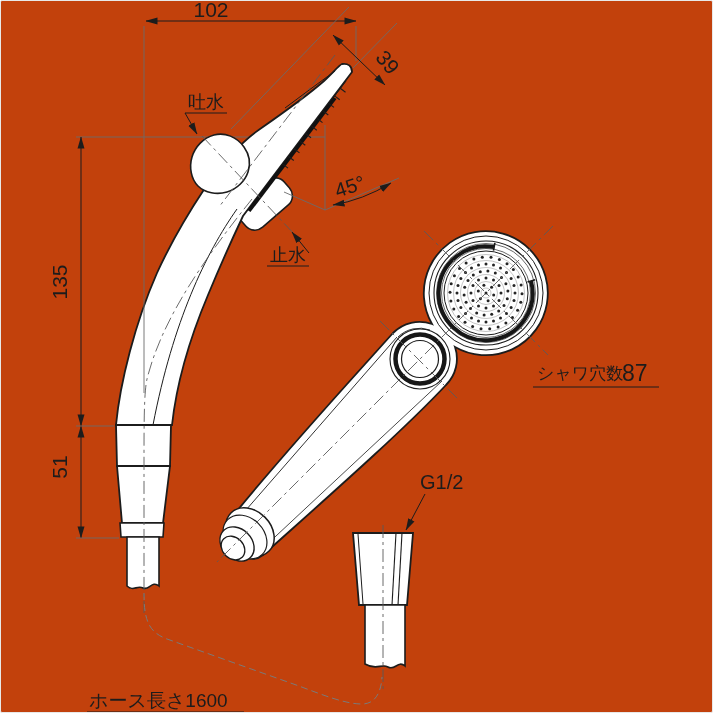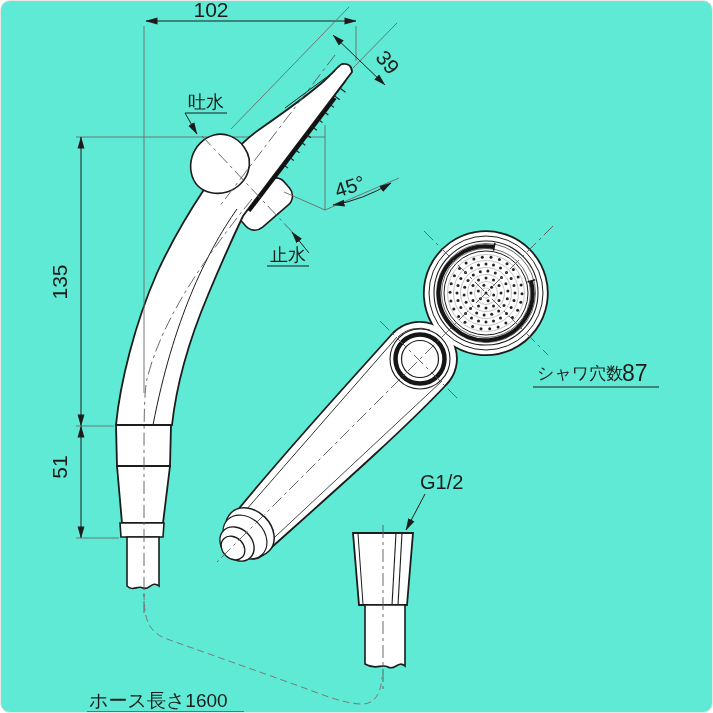--- a/index.html
+++ b/index.html
@@ -1,18 +1,18 @@
 <!DOCTYPE html>
 <html><head>
 <meta charset="utf-8">
 <style>
   html,body{margin:0;padding:0;background:#fff;}
   .frame{
-    width:713px;height:713px;background:#5eead4;position:relative;
-    border:1px solid #e8e8e8;border-radius:10px;box-sizing:border-box;
+    width:713px;height:713px;background:#c2410c;position:relative;
+    border:1px solid #e8e8e8;border-radius:2px;box-sizing:border-box;
     font-family:"Liberation Sans", sans-serif;
     overflow:hidden;
   }
   svg{display:block}
   text{fill:#1c1c1c;}
   .dim-text{font-size:21px;}
   .label-text{font-size:18px;}
   .small-label{font-size:17px;}
   .big-count{font-size:23px;}
   .thread-text{font-size:20px;}

